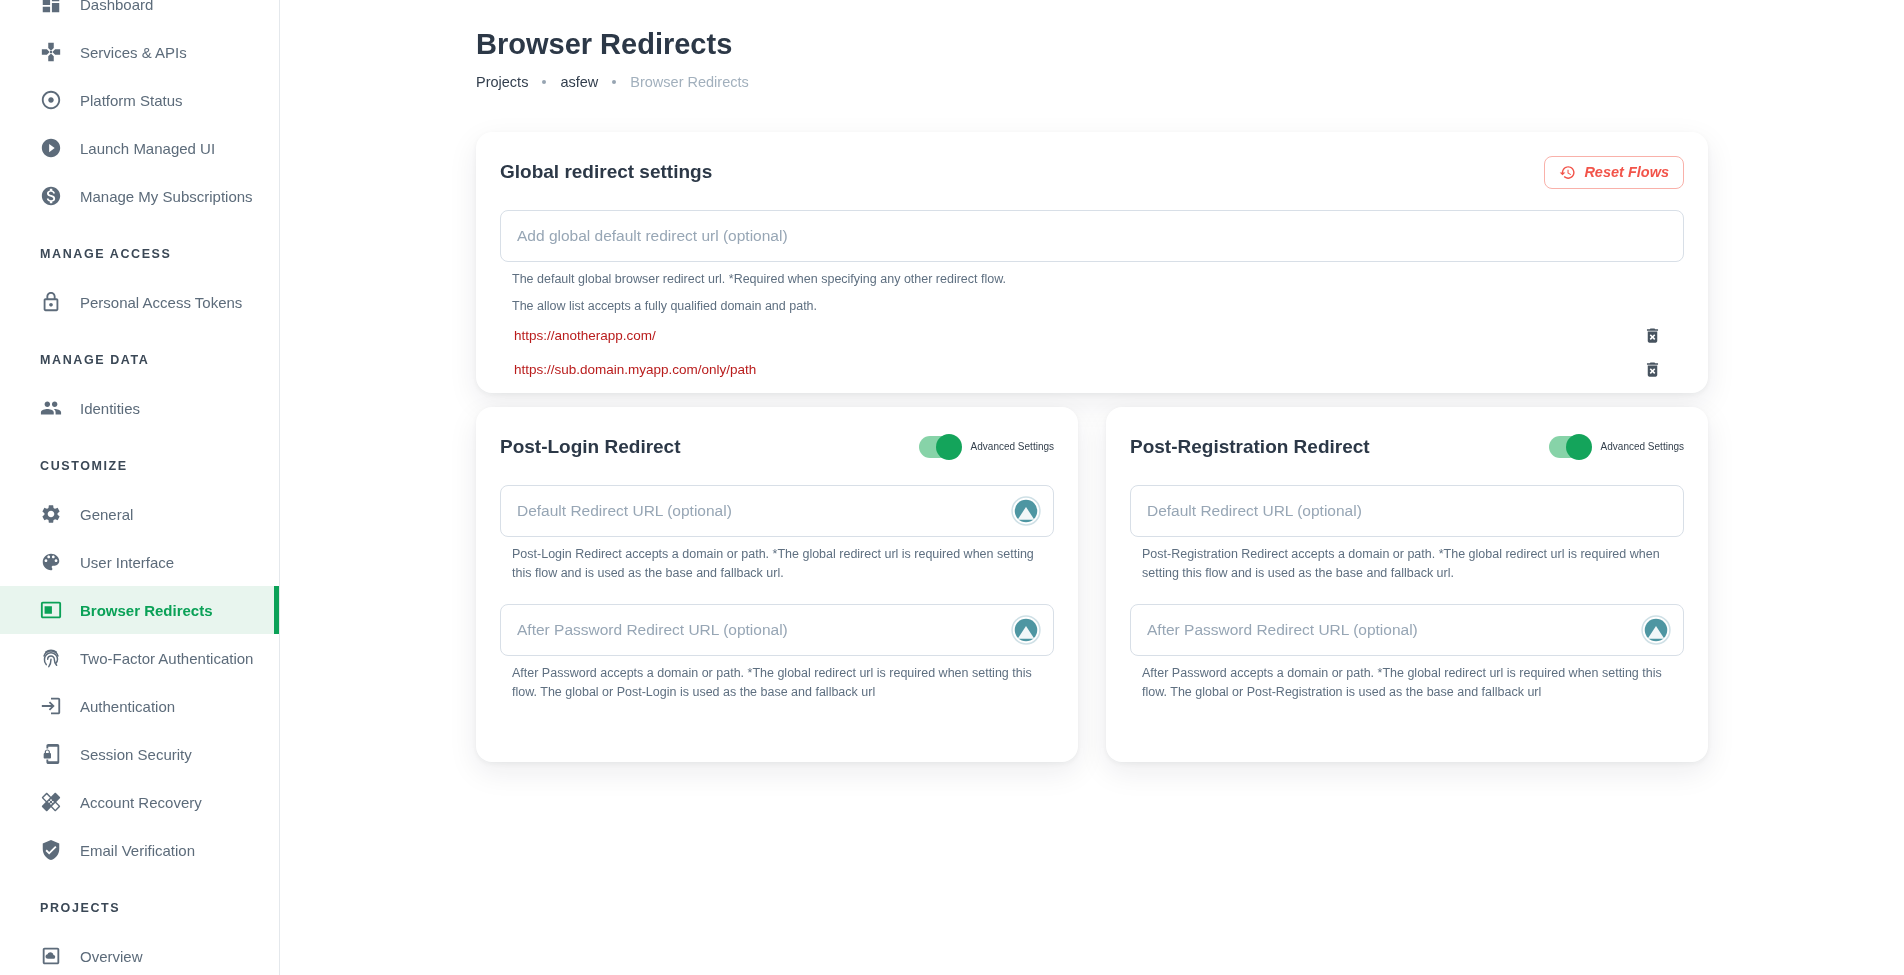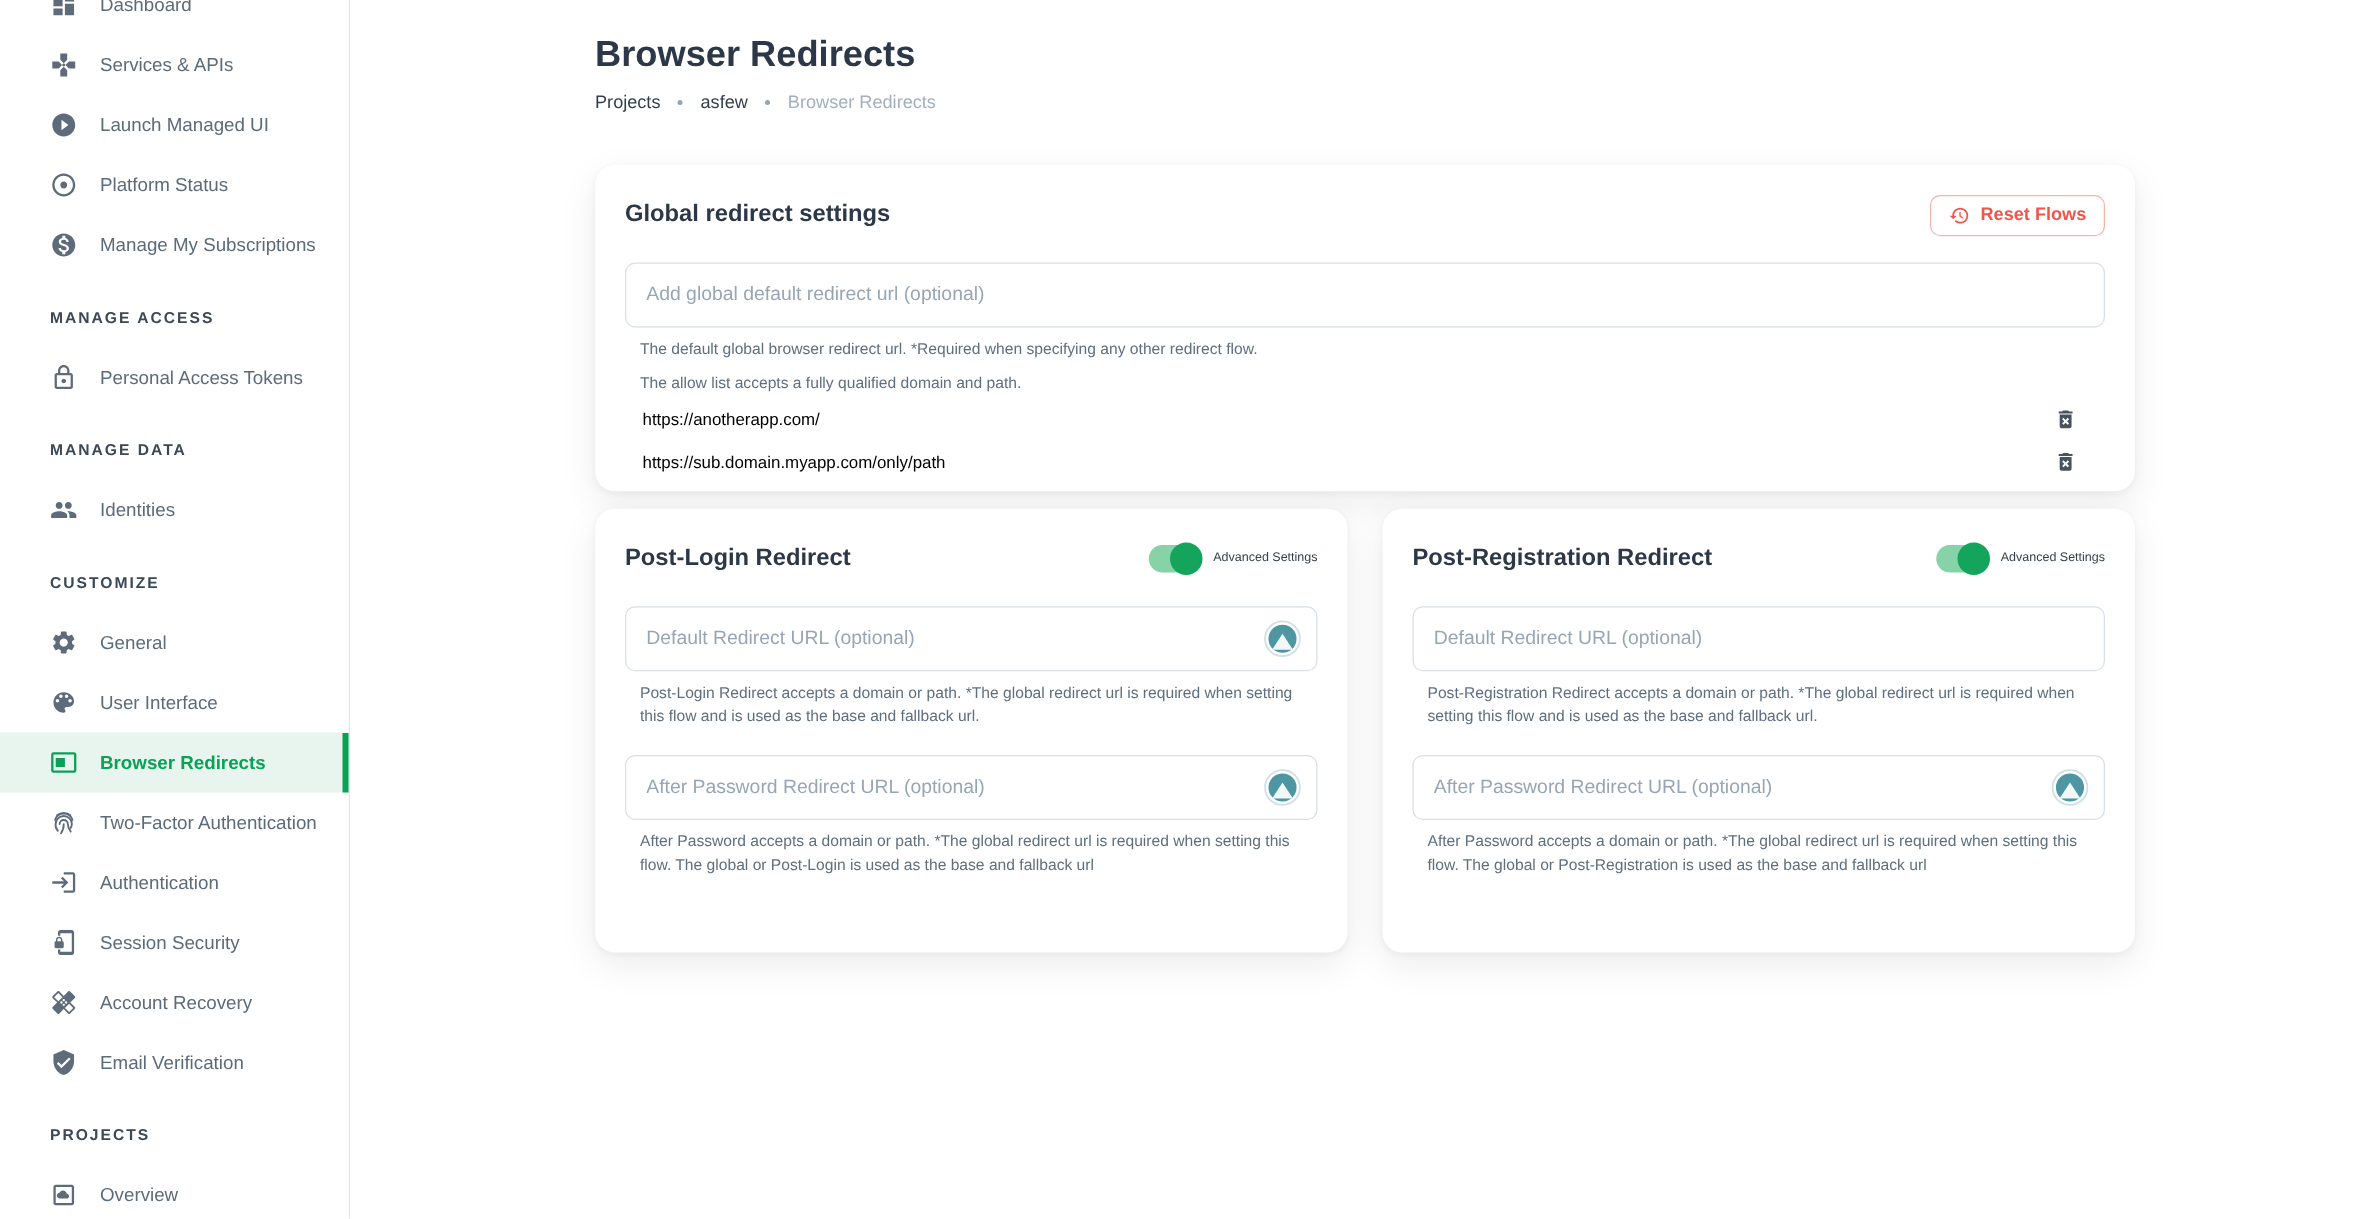--- a/index.html
+++ b/index.html
@@ -64,20 +64,21 @@
   }
   .card-global { margin-top:42px; padding:24px 24px 8px; }
   .card-head { display:flex; justify-content:space-between; align-items:center; height:32px; }
   .card-title { font-size:19px; font-weight:bold; color:#2c3847; margin:0; }
   .reset-btn {
     display:flex; align-items:center; gap:8px;
     padding:7px 14px; background:#fff;
     border:1px solid #f9b1aa; border-radius:8px;
     color:#f2544a; font-weight:bold; font-size:14.5px; cursor:pointer;
     font-family:inherit;
+    font-style:italic;
   }
   .input-row { position:relative; margin-top:22px; }
   .text-input {
     width:100%; height:52px;
     border:1px solid #d8dfe7; border-radius:8px;
     padding:0 60px 0 16px; font-size:15.5px; color:#2d3847;
     font-family:inherit; background:#fff; outline:none;
   }
   .text-input::placeholder { color:#97a6b5; }
   .helper { font-size:12.5px; color:#5e6f80; margin:8px 0 0 12px; line-height:1.55; }
@@ -85,21 +86,21 @@
     position:absolute; right:16px; top:7px;
     width:58px; height:38px;
     background:#12a150; border:none; border-radius:10px;
     display:flex; align-items:center; justify-content:center; cursor:pointer;
   }
   .allowed-title { font-size:14.5px; font-weight:bold; color:#394551; margin:30px 0 2px 14px; }
   .url-row {
     display:flex; align-items:center; justify-content:space-between;
     padding:3px 20px 3px 14px; height:30px; margin-top:4px;
   }
-  .url-text { font-size:13.5px; color:#000000; }
+  .url-text { font-size:13.5px; color:#b91c1c; }
   .icon-btn { background:none; border:none; padding:2px; cursor:pointer; display:flex; align-items:center; }
   
   .flows { display:flex; gap:28px; margin-top:14px; }
   .flow-card { flex:1; padding:24px 24px 60px; }
   .toggle-row { display:flex; align-items:center; gap:12px; }
   .toggle { position:relative; width:40px; height:22px; border-radius:11px; background:#87d3a8; cursor:pointer; flex:0 0 40px; }
   .toggle .knob { position:absolute; right:-3px; top:-2px; width:26px; height:26px; border-radius:50%; background:#14a45b; }
   .toggle-label { font-size:10px; color:#333f4c; }
   .input-icon { position:absolute; right:13px; top:50%; transform:translateY(-50%); width:30px; height:30px; }
   .flow-card .helper { padding-right:10px; }
@@ -126,33 +127,33 @@
             <path d="M15 7.5V2H9v5.5l3 3 3-3zM7.5 9H2v6h5.5l3-3-3-3zM9 16.5V22h6v-5.5l-3-3-3 3zM16.5 9l-3 3 3 3H22V9h-5.5z"></path>
             <circle cx="12" cy="12" r="1.3"></circle>
           </svg>
       </span>
       <span class="nav-label">Services &amp; APIs</span>
     </div>
 
     <div class="nav-item">
       <span class="nav-icon">
         <svg viewBox="0 0 24 24" width="22" height="22" fill="currentColor">
+            <path d="M12 2C6.49 2 2 6.49 2 12s4.49 10 10 10 10-4.49 10-10S17.51 2 12 2zm0 18c-4.41 0-8-3.59-8-8s3.59-8 8-8 8 3.59 8 8-3.59 8-8 8zm3-8c0 1.66-1.34 3-3 3s-3-1.34-3-3 1.34-3 3-3 3 1.34 3 3z"></path>
+          </svg>
+      </span>
+      <span class="nav-label">Platform Status</span>
+    </div>
+
+    <div class="nav-item">
+      <span class="nav-icon">
+        <svg viewBox="0 0 24 24" width="22" height="22" fill="currentColor">
             <path d="M12 2C6.48 2 2 6.48 2 12s4.48 10 10 10 10-4.48 10-10S17.52 2 12 2zm-2 14.5v-9l6 4.5-6 4.5z"></path>
           </svg>
       </span>
       <span class="nav-label">Launch Managed UI</span>
-    </div>
-
-    <div class="nav-item">
-      <span class="nav-icon">
-        <svg viewBox="0 0 24 24" width="22" height="22" fill="currentColor">
-            <path d="M12 2C6.49 2 2 6.49 2 12s4.49 10 10 10 10-4.49 10-10S17.51 2 12 2zm0 18c-4.41 0-8-3.59-8-8s3.59-8 8-8 8 3.59 8 8-3.59 8-8 8zm3-8c0 1.66-1.34 3-3 3s-3-1.34-3-3 1.34-3 3-3 3 1.34 3 3z"></path>
-          </svg>
-      </span>
-      <span class="nav-label">Platform Status</span>
     </div>
 
     <div class="nav-item">
       <span class="nav-icon">
         <svg viewBox="0 0 24 24" width="22" height="22" fill="currentColor">
             <path d="M12 2C6.48 2 2 6.48 2 12s4.48 10 10 10 10-4.48 10-10S17.52 2 12 2zm1.41 16.09V20h-2.67v-1.93c-1.71-.36-3.16-1.46-3.27-3.4h1.96c.1 1.05.82 1.87 2.65 1.87 1.96 0 2.4-.98 2.4-1.59 0-.83-.44-1.61-2.67-2.14-2.48-.6-4.18-1.62-4.18-3.67 0-1.72 1.39-2.84 3.11-3.21V4h2.67v1.95c1.86.45 2.79 1.86 2.85 3.39H14.3c-.05-1.11-.64-1.87-2.22-1.87-1.5 0-2.4.68-2.4 1.64 0 .84.65 1.39 2.67 1.91s4.18 1.39 4.18 3.91c-.01 1.83-1.38 2.83-3.12 3.16z"></path>
           </svg>
       </span>
       <span class="nav-label">Manage My Subscriptions</span>
     </div>

